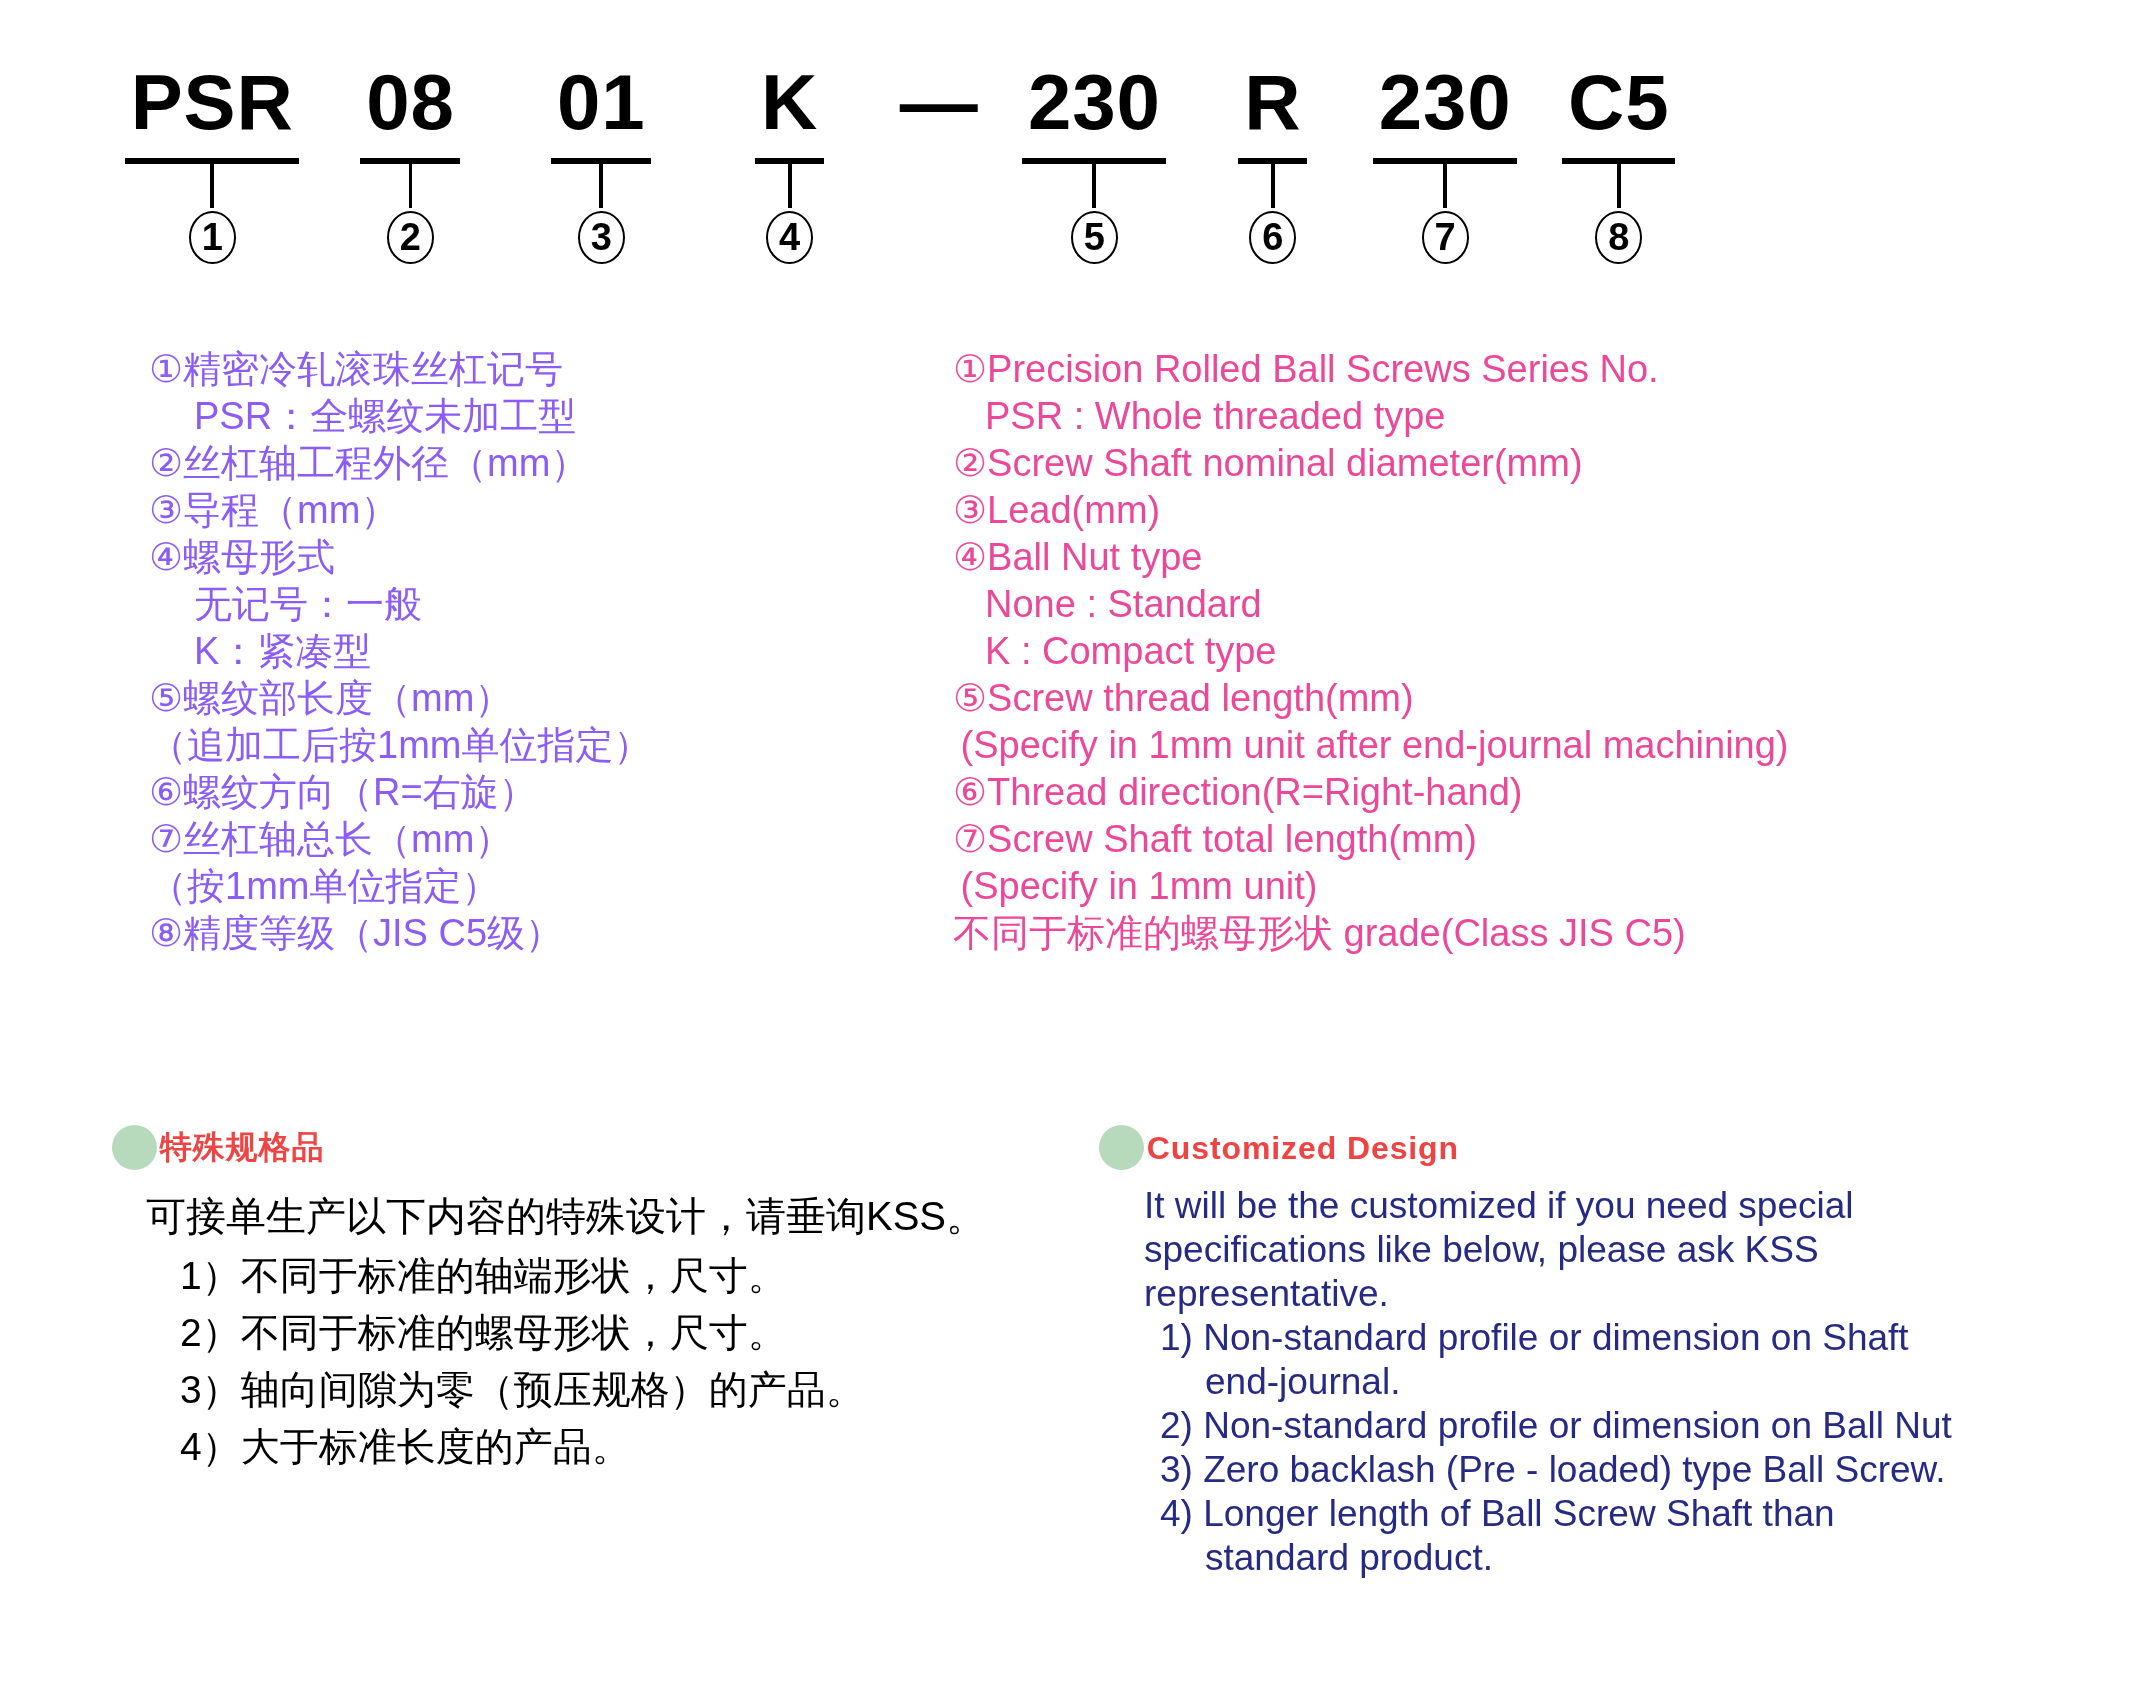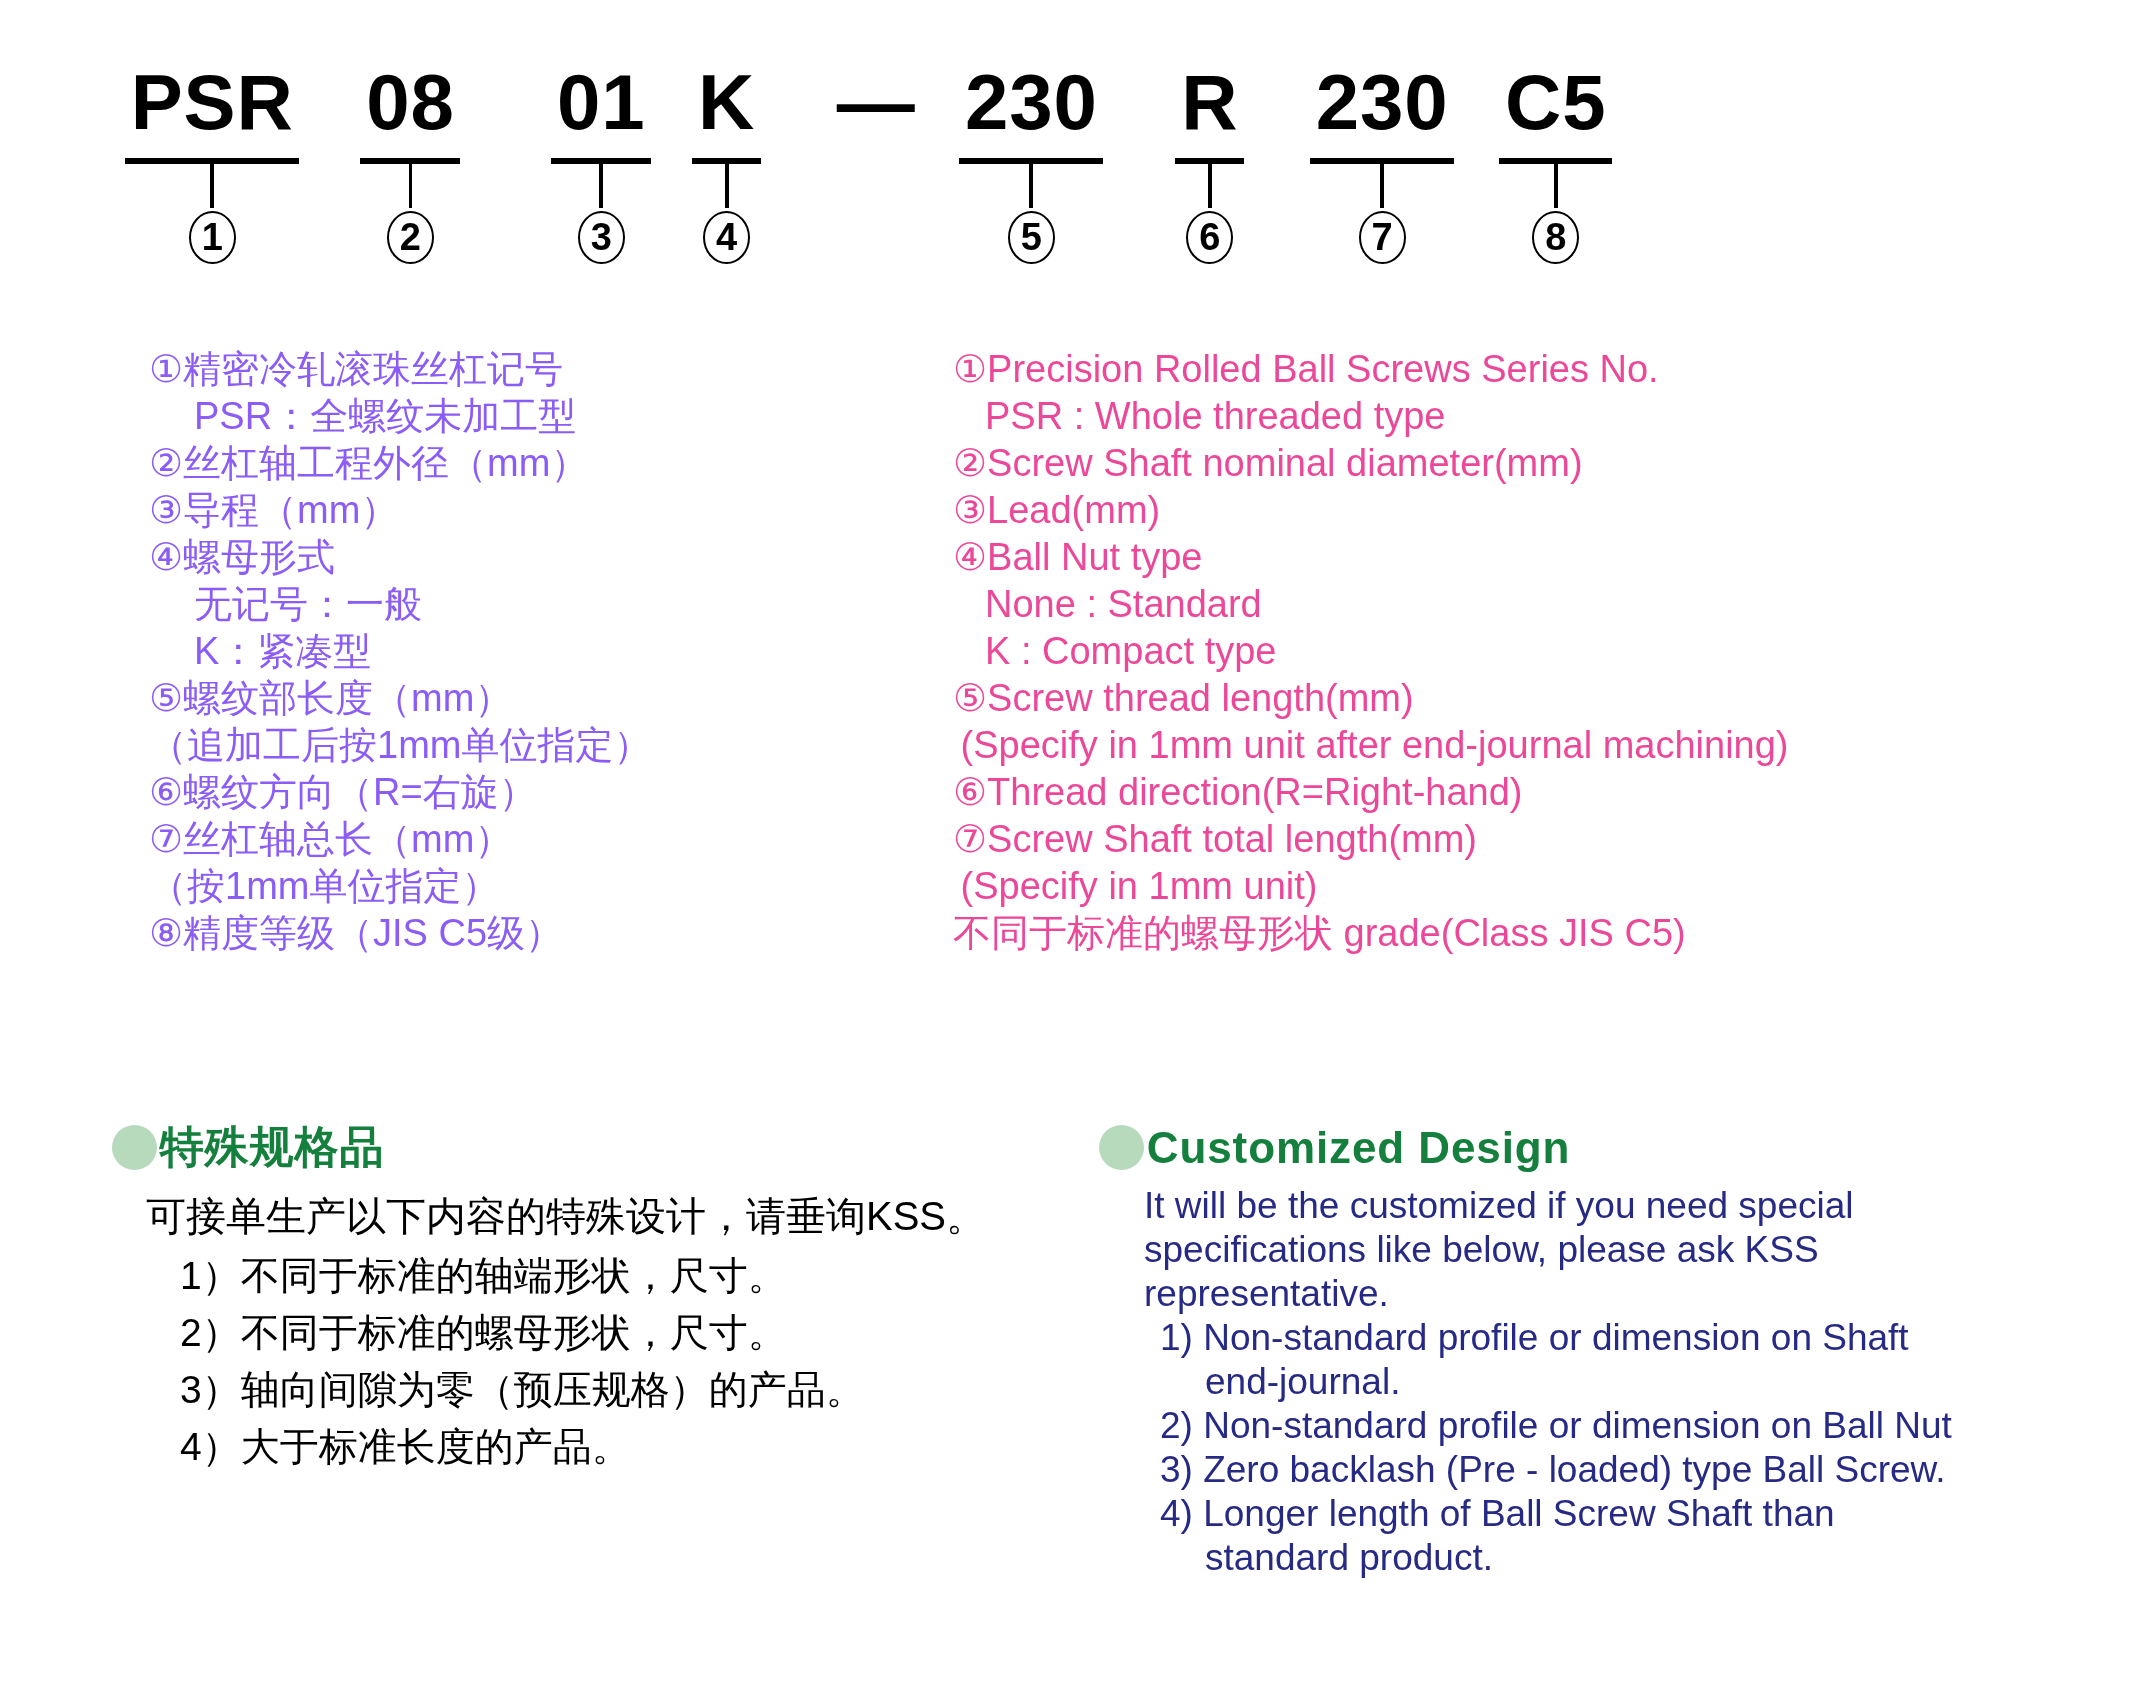--- a/index.html
+++ b/index.html
@@ -6,21 +6,21 @@
   body{
     width:2148px;height:1701px;background:#ffffff;position:relative;
     font-family:"Liberation Sans","DejaVu Sans",sans-serif;color:#000;
     overflow:hidden;
   }
   
   .code-row{position:absolute;left:125px;top:55px;display:flex;align-items:flex-start;}
   .seg{display:flex;flex-direction:column;align-items:center;}
   .seg:nth-child(1){margin-right:61px;}
   .seg:nth-child(2){margin-right:91px;}
-  .seg:nth-child(3){margin-right:41px;}
+  .seg:nth-child(3){margin-right:104px;}
   .seg:nth-child(4){margin-right:70px;}
   .seg:nth-child(5){margin-right:38px;}
   .seg:nth-child(6){margin-right:72px;}
   .seg:nth-child(7){margin-right:66px;}
   .seg:nth-child(8){margin-right:45px;}
   .seg-text{
     font-size:78px;font-weight:bold;line-height:95px;letter-spacing:0.9px;
     padding:0 5.7px 7.6px 5.7px;border-bottom:6.6px solid #000;
   }
   .seg-dash .seg-text{border-bottom:none;padding-bottom:14px;}
@@ -33,21 +33,21 @@
   
   .legend{position:absolute;top:346px;font-size:38px;line-height:47px;white-space:nowrap;}
   .legend-cn{left:149px;color:#8b5cf6;}
   .legend-en{left:953px;color:#ec4899;}
   .legend-cn .sub{padding-left:45px;}
   .legend-en .sub{padding-left:32px;}
   .legend-en .pin{padding-left:7.6px;}
   
   .green-header{display:flex;align-items:center;height:57px;white-space:nowrap;}
   .bullet-dot{width:45px;height:45px;border-radius:50%;background:#b7dabc;flex:0 0 auto;margin-right:2.8px;}
-  .green-header .htext{font-size:44px;font-weight:bold;color:#15803d;letter-spacing:0.9px;}
+  .green-header .htext{font-size:32px;font-weight:bold;color:#ef4444;letter-spacing:0.9px;}
   .special-cn{position:absolute;left:112px;top:1119px;color:#000;font-size:39px;white-space:nowrap;}
   .special-cn .intro{margin-top:9.5px;padding-left:34px;line-height:61px;font-size:40px;}
   .special-cn .item{padding-left:68px;line-height:57px;}
   .custom-en{position:absolute;left:1099px;top:1119px;color:#262a85;font-size:37px;line-height:44px;white-space:nowrap;}
   .custom-en .intro-line{padding-left:45px;}
   .custom-en .intro-first{margin-top:7.6px;}
   .custom-en .item{padding-left:61px;}
   .custom-en .cont{padding-left:106px;}
 </style>
 </head>

